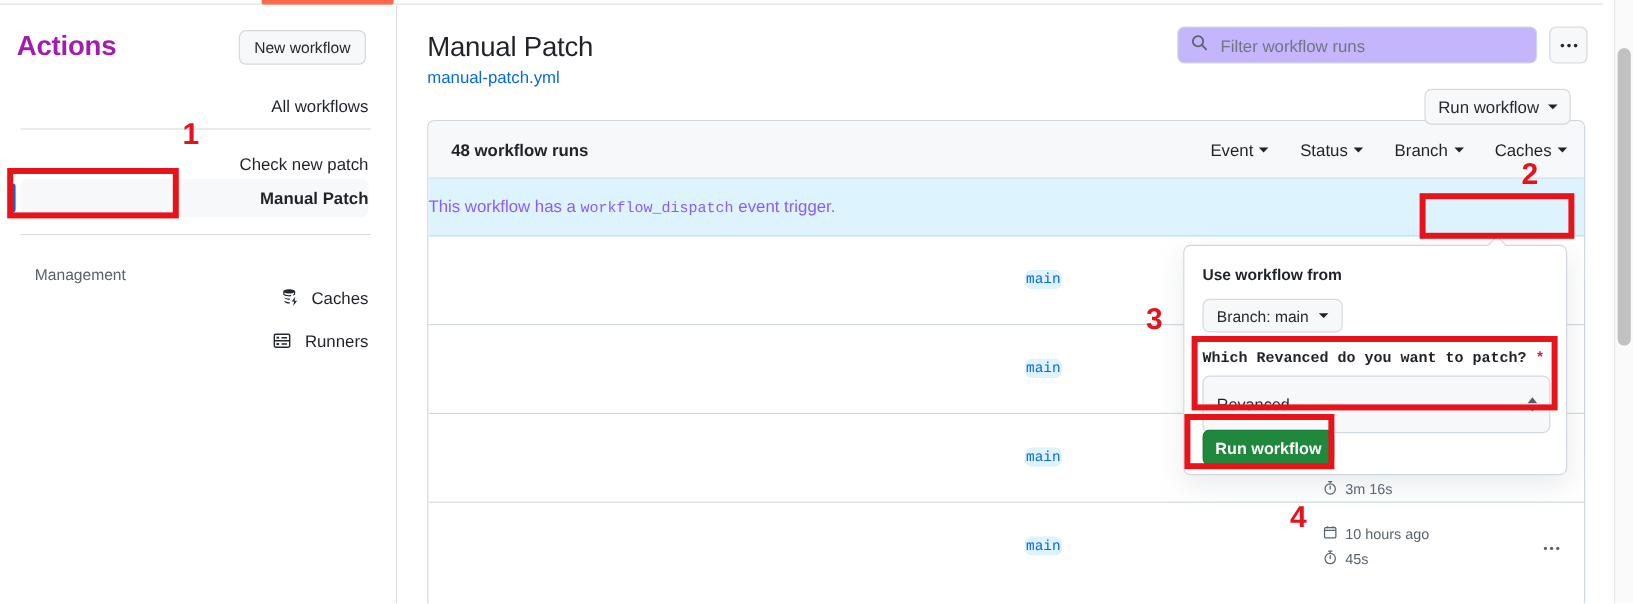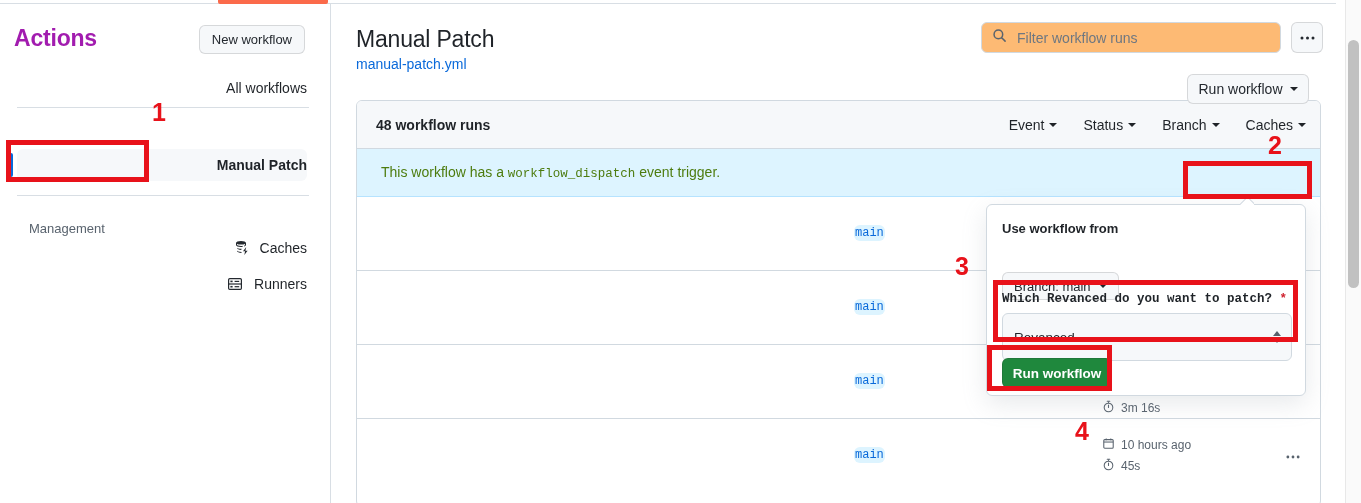--- a/index.html
+++ b/index.html
@@ -75,21 +75,21 @@
     position: absolute; left: 25px; top: 22px;
     font-size: 23px; font-weight: 400; color:#1f2328; letter-spacing:-0.2px;
   }
   .yml-link {
     position: absolute; left: 25px; top: 52px;
     font-size: 14px; color: #0969da; text-decoration: none; cursor: pointer;
   }
 
   .search-wrap {
     position: absolute; left: 650px; top: 18px; width: 300px; height: 31px;
-    background: #fdba74; border: 1px solid #d1d9e0; border-radius: 6px;
+    background: #c4b5fd; border: 1px solid #d1d9e0; border-radius: 6px;
     display: flex; align-items: center; padding: 0 10px; cursor: text;
   }
   .search-wrap svg { flex:none; margin-right: 8px; }
   .search-input {
     border: none; outline: none; background: transparent;
     font-size: 14px; color: #59636e; width: 100%;
     font-family: "Liberation Sans", sans-serif;
   }
   .search-input::placeholder { color: #6e7781; }
   .kebab-btn {
@@ -112,21 +112,21 @@
   .filter-btn {
     font-size: 14px; color: #1f2328; cursor: pointer;
     display: flex; align-items: center; gap: 5px;
   }
   .caret-dn { width:0; height:0; border-left:4px solid transparent; border-right:4px solid transparent; border-top:4px solid #1f2328; }
 
   .dispatch-banner {
     position: relative; height: 48px; background: #ddf4ff;
     border-bottom: 1px solid #b6e3ff; display:flex; align-items:center;
   }
-  .dispatch-text { margin-left: 24px; font-size: 14px; color:#4d7c0f; }
+  .dispatch-text { margin-left: 0; font-size: 14px; color:#8b5cf6; }
   .mono { font-family: "Liberation Mono", monospace; font-size: 12.5px; }
 
   .run-row { position: relative; height: 74px; border-bottom: 1px solid #d1d9e0; }
   .run-row:last-child { border-bottom: none; }
   .branch-badge {
     position: absolute; left: 497px; top: 28px;
     background: #ddf4ff; color: #0969da; border-radius: 6px;
     padding: 1px 1px; font-family: "Liberation Mono", monospace; font-size: 12px;
   }
   .meta { position: absolute; right: 68px; top: 15px; width: 150px; }
@@ -162,21 +162,21 @@
     background:#fff; border-left:1px solid #d1d9e0; border-top:1px solid #d1d9e0;
     transform: rotate(45deg); transform-origin: center;
   }
   .pop-label {
     position: absolute; left: 15px; top: 16px;
     font-size: 13px; font-weight: 600; color:#1f2328;
   }
   .branch-select {
     position: absolute; left: 15px; top: 44px; height: 28px; padding: 0 11px;
     background:#f6f8fa; border: 1px solid rgba(31,35,40,0.15); border-radius: 6px;
-    display:flex; align-items:center; gap: 8px; font-size: 13px; color:#24292f; cursor:pointer;margin-top:23px;
+    display:flex; align-items:center; gap: 8px; font-size: 13px; color:#24292f; cursor:pointer;
   }
   .input-label {
     position: absolute; left: 15px; top: 87px;
     font-family: "Liberation Mono", monospace; font-size: 12.5px;
     font-weight: 700; color: #1f2328; white-space: nowrap;
   }
   .req-star { color: #cf222e; font-weight: 700; }
   .native-select {
     position: absolute; left: 15px; top: 108px; width: 290px; height: 48px;
     background: #f6f8fa; border: 1px solid #d1d9e0; border-radius: 6px;
@@ -236,20 +236,23 @@
     <div class="sidebar-head">
       <div class="actions-title">Actions</div>
       <div class="new-workflow-btn">New workflow</div>
     </div>
 
     <div class="nav-item all">
       <span>All workflows</span>
     </div>
     <div class="nav-divider d1"></div>
 
+    <div class="nav-item check">
+      <span>Check new patch</span>
+    </div>
 
     <div class="nav-item manual">
       <span>Manual Patch</span>
     </div>
     <div class="nav-divider d2"></div>
 
     <div class="mgmt-label">Management</div>
 
     <div class="nav-item runners">
       <span class="nav-ico">

